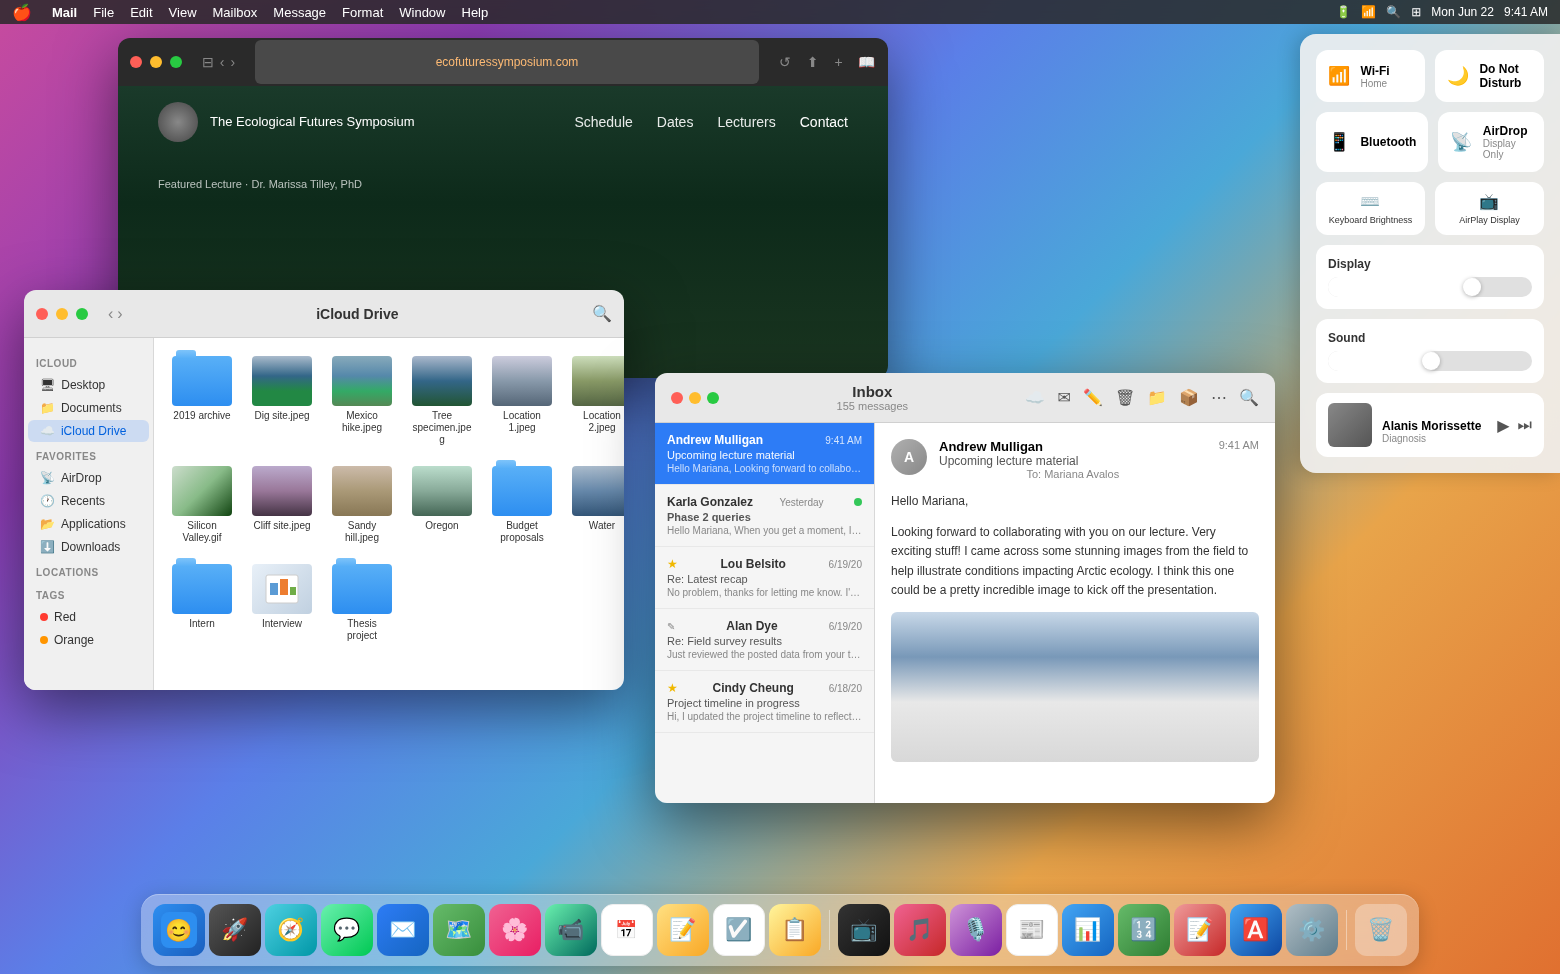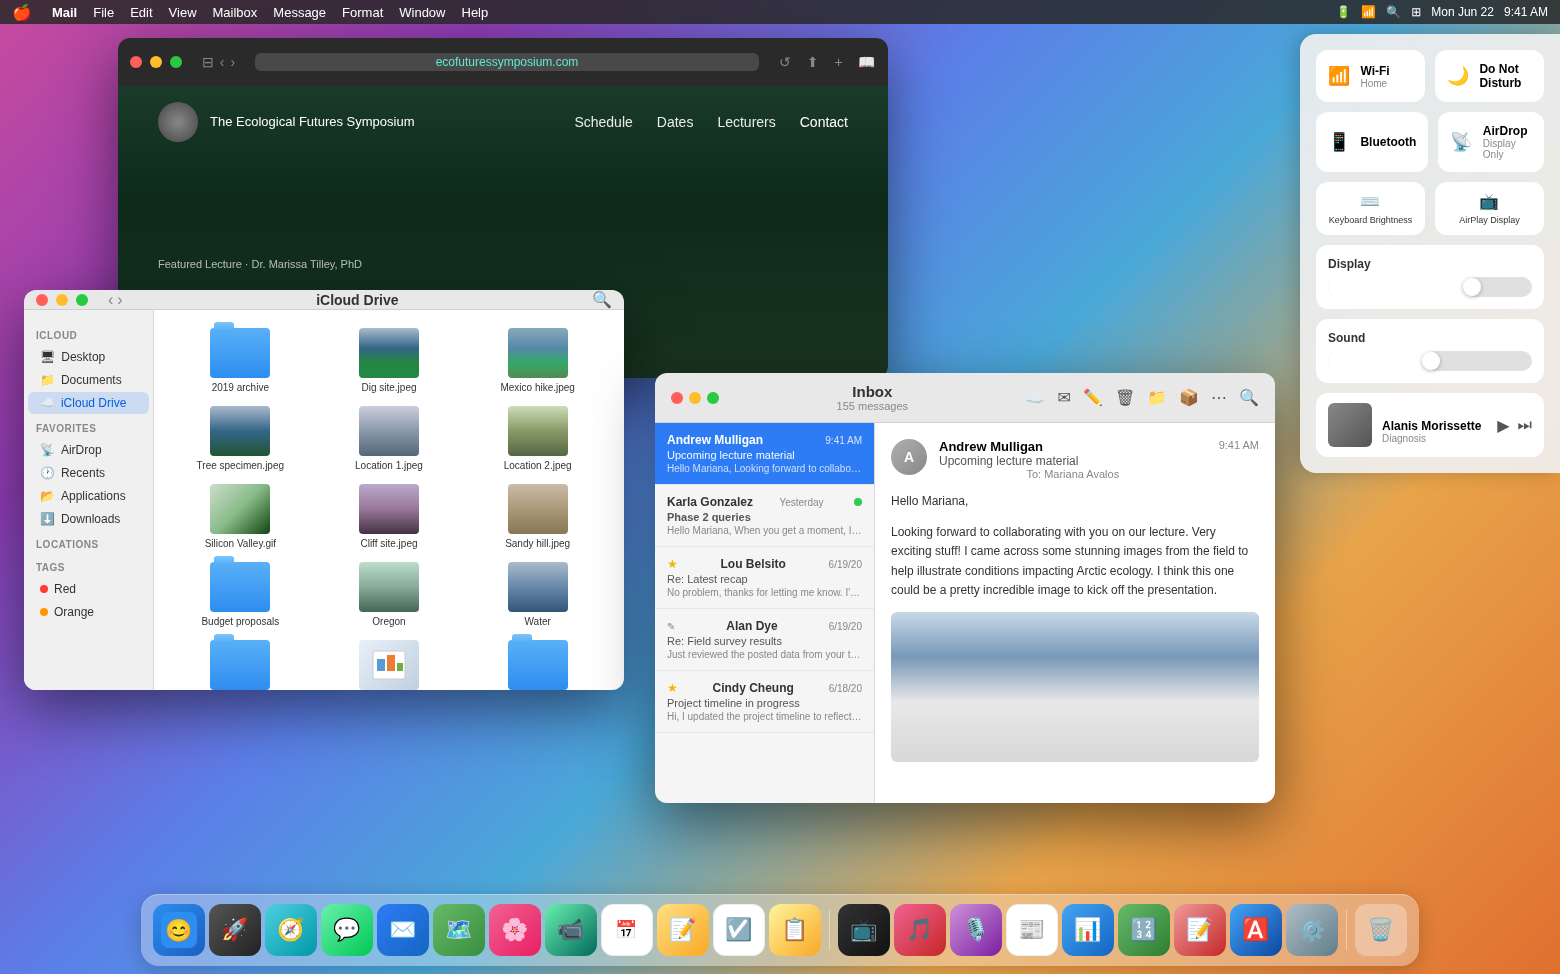--- a/index.html
+++ b/index.html
@@ -51,27 +51,27 @@
       gap: 8px;
     }
     .traffic-light { width: 12px; height: 12px; border-radius: 50%; }
     .tl-red { background: #ff5f57; }
     .tl-yellow { background: #ffbd2e; }
     .tl-green { background: #28ca42; }
     .browser-nav { display: flex; align-items: center; gap: 6px; margin-left: 12px; color: #888; font-size: 14px; }
     .browser-url-bar {
       flex: 1;
       margin: 0 12px;
-      height: 18px;
+      height: 44px;
       background: rgba(255,255,255,0.15);
       border-radius: 6px;
       display: flex;
       align-items: center;
       justify-content: center;
-      color: #5eead4;
+      color: #fdba74;
       font-size: 12px;
     }
     .browser-content {
       width: 100%;
       height: calc(100% - 48px);
       background: linear-gradient(180deg, #1a3a2a 0%, #0d2a1a 40%, #1a3520 100%);
       position: relative;
       display: flex;
       flex-direction: column;
     }
@@ -87,22 +87,21 @@
       width: 40px; height: 40px;
       border-radius: 50%;
       background: radial-gradient(circle, #888 0%, #444 100%);
     }
     .logo-text { font-size: 13px; color: white; line-height: 1.3; }
     .nav-links { display: flex; gap: 24px; font-size: 14px; color: rgba(255,255,255,0.9); }
     .contact-link { color: white; }
     .browser-hero {
       flex: 1;
       display: flex;
-      flex-direction: column;
-      justify-content: center;
+      justify-content: space-between;
       padding: 20px 40px;
     }
     .featured-label { font-size: 11px; color: rgba(255,255,255,0.7); margin-bottom: 8px; }
     .hero-title { font-size: 52px; font-weight: 700; color: white; line-height: 1.1; }
 
     
     .finder-window {
       position: absolute;
       top: 290px; left: 24px;
       width: 600px;
@@ -158,21 +157,22 @@
     .sidebar-item.active { background: rgba(0,100,255,0.15); color: #0060dd; }
     .sidebar-icon { font-size: 12px; }
     .tag-dot { width: 8px; height: 8px; border-radius: 50%; }
     .finder-main {
       flex: 1;
       padding: 12px;
       overflow-y: auto;
     }
     .file-grid {
       display: grid;
-      grid-template-columns: repeat(3, 1fr);
+      grid-template-columns: repeat(6, 1fr);
+      gap: 8px;
     }
     .file-item {
       display: flex;
       flex-direction: column;
       align-items: center;
       gap: 4px;
       padding: 6px;
       border-radius: 6px;
       cursor: pointer;
     }
@@ -574,27 +574,27 @@
         </div>
         <div class="file-item">
           <div class="img-placeholder img-cliff"></div>
           <span class="file-name">Cliff site.jpeg</span>
         </div>
         <div class="file-item">
           <div class="img-placeholder img-sandy"></div>
           <span class="file-name">Sandy hill.jpeg</span>
         </div>
         <div class="file-item">
+          <div class="img-placeholder img-oregon"></div>
+          <span class="file-name">Oregon</span>
+        </div>
+
+        <div class="file-item">
           <div class="folder-icon"></div>
           <span class="file-name">Budget proposals</span>
-        </div>
-
-        <div class="file-item">
-          <div class="img-placeholder img-oregon"></div>
-          <span class="file-name">Oregon</span>
         </div>
         <div class="file-item">
           <div class="img-placeholder img-water"></div>
           <span class="file-name">Water</span>
         </div>
         <div class="file-item">
           <div class="folder-icon"></div>
           <span class="file-name">Intern</span>
         </div>
         <div class="file-item">

